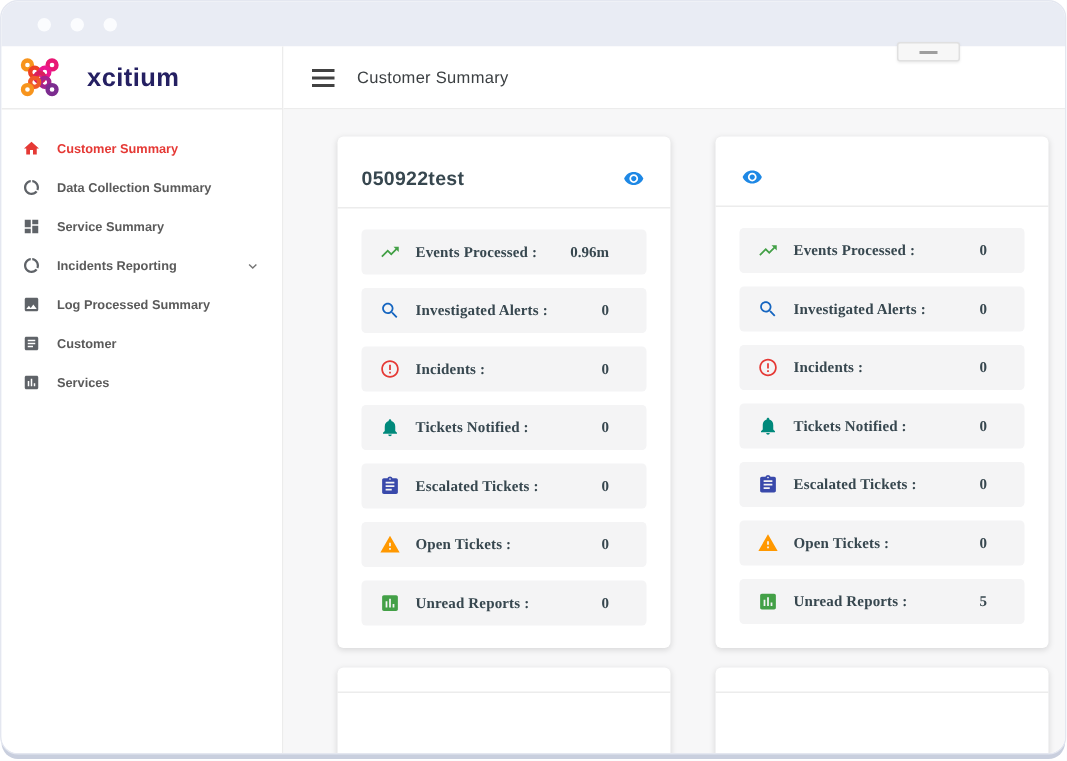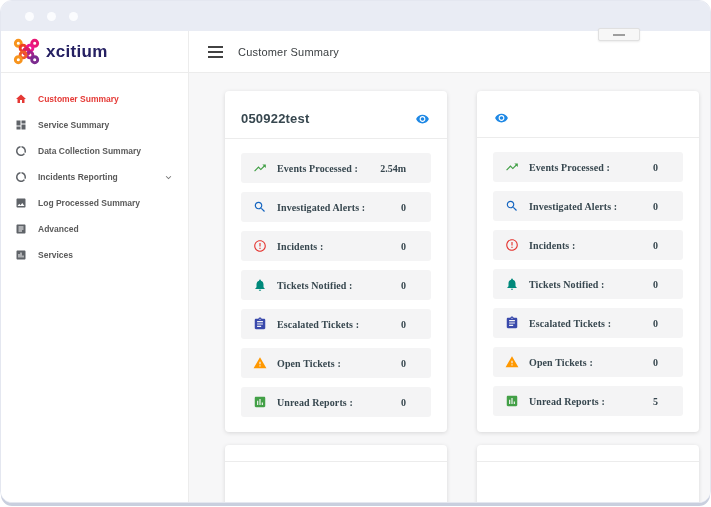--- a/index.html
+++ b/index.html
@@ -6,21 +6,21 @@
   body{width:711px;height:507px;font-family:"Liberation Sans",sans-serif;overflow:hidden;}
   .window{position:relative;width:709px;height:501px;margin:0;border:1px solid #e4e7f0;border-radius:12px;overflow:hidden;box-shadow:0 4px 0 -1px #c9cfde;background:#fff;}
   
   .topbar{height:30px;background:#e9ecf4;display:flex;align-items:center;padding-left:24px;gap:13px;}
   .tb-dot{width:9px;height:9px;border-radius:50%;background:#fbfcfe;}
   .mini-pill{position:absolute;left:597px;top:27px;width:40px;height:11px;background:#f7f7f7;border:1px solid #e0e0e0;border-radius:2px;display:flex;align-items:center;justify-content:center;box-shadow:0 1px 2px rgba(0,0,0,.08);}
   .mini-pill span{display:block;width:12px;height:2px;background:#9e9e9e;}
   
   .app{display:flex;height:471px;}
   .sidebar{width:188px;background:#fff;border-right:1px solid #ececec;box-sizing:border-box;}
-  .logo-area{height:41px;display:flex;align-items:center;padding-left:12px;border-bottom:1px solid #ececec;gap:6px;}
+  .logo-area{height:41px;display:flex;align-items:center;padding-left:12px;border-bottom:1px solid #ececec;gap:18px;}
   .brand-text{font-size:17px;font-weight:800;color:#252062;letter-spacing:.3px;}
   .nav{padding-top:13px;}
   .nav-item{display:flex;align-items:center;height:26px;padding:0 14px;font-size:8.5px;font-weight:700;color:#5a5a5a;cursor:pointer;}
   .nav-item .nicon{width:12px;height:12px;margin-right:11px;flex-shrink:0;display:flex;}
   .nav-item.active{color:#e53935;}
   .chev{margin-left:auto;display:flex;}
   
   .content{flex:1;display:flex;flex-direction:column;min-width:0;}
   .page-header{height:41px;background:#fff;border-bottom:1px solid #ececec;display:flex;align-items:center;padding-left:19px;gap:15px;flex-shrink:0;}
   .burger{display:flex;flex-direction:column;gap:3px;cursor:pointer;}
@@ -80,32 +80,32 @@
           <span class="nicon">
             <svg viewBox="0 0 24 24" width="12" height="12" fill="#e53935">
                 <path d="M10 20v-6h4v6h5v-8h3L12 3 2 12h3v8z"></path>
               </svg>
           </span>
           <span>Customer Summary</span>
         </div>
         <div class="nav-item">
           <span class="nicon">
             <svg viewBox="0 0 24 24" width="12" height="12" fill="#5f6368">
+                <path d="M13 2.05v3.03c3.39.49 6 3.39 6 6.92 0 .9-.18 1.75-.48 2.54l2.6 1.53c.56-1.24.88-2.62.88-4.07 0-5.18-3.95-9.45-9-9.95zM12 19c-3.87 0-7-3.13-7-7 0-3.53 2.61-6.43 6-6.92V2.05c-5.06.5-9 4.76-9 9.95 0 5.52 4.47 10 9.99 10 3.31 0 6.24-1.61 8.06-4.09l-2.6-1.53C16.17 17.98 14.21 19 12 19z"></path>
+              </svg>
+          </span>
+          <span>Data Collection Summary</span>
+        </div>
+        <div class="nav-item">
+          <span class="nicon">
+            <svg viewBox="0 0 24 24" width="12" height="12" fill="#5f6368">
                 <path d="M3 13h8V3H3v10zm0 8h8v-6H3v6zm10 0h8V11h-8v10zm0-18v6h8V3h-8z"></path>
               </svg>
           </span>
           <span>Service Summary</span>
-        </div>
-        <div class="nav-item">
-          <span class="nicon">
-            <svg viewBox="0 0 24 24" width="12" height="12" fill="#5f6368">
-                <path d="M13 2.05v3.03c3.39.49 6 3.39 6 6.92 0 .9-.18 1.75-.48 2.54l2.6 1.53c.56-1.24.88-2.62.88-4.07 0-5.18-3.95-9.45-9-9.95zM12 19c-3.87 0-7-3.13-7-7 0-3.53 2.61-6.43 6-6.92V2.05c-5.06.5-9 4.76-9 9.95 0 5.52 4.47 10 9.99 10 3.31 0 6.24-1.61 8.06-4.09l-2.6-1.53C16.17 17.98 14.21 19 12 19z"></path>
-              </svg>
-          </span>
-          <span>Data Collection Summary</span>
         </div>
         <div class="nav-item">
           <span class="nicon">
             <svg viewBox="0 0 24 24" width="12" height="12" fill="#5f6368">
                 <path d="M13 2.05v3.03c3.39.49 6 3.39 6 6.92 0 .9-.18 1.75-.48 2.54l2.6 1.53c.56-1.24.88-2.62.88-4.07 0-5.18-3.95-9.45-9-9.95zM12 19c-3.87 0-7-3.13-7-7 0-3.53 2.61-6.43 6-6.92V2.05c-5.06.5-9 4.76-9 9.95 0 5.52 4.47 10 9.99 10 3.31 0 6.24-1.61 8.06-4.09l-2.6-1.53C16.17 17.98 14.21 19 12 19z"></path>
               </svg>
           </span>
           <span>Incidents Reporting</span>
           <span class="chev">
             <svg viewBox="0 0 24 24" width="11" height="11" fill="#757575">
@@ -120,21 +120,21 @@
               </svg>
           </span>
           <span>Log Processed Summary</span>
         </div>
         <div class="nav-item">
           <span class="nicon">
             <svg viewBox="0 0 24 24" width="12" height="12" fill="#5f6368">
                 <path d="M19 3H5c-1.1 0-2 .9-2 2v14c0 1.1.9 2 2 2h14c1.1 0 2-.9 2-2V5c0-1.1-.9-2-2-2zm-5 14H7v-2h7v2zm3-4H7v-2h10v2zm0-4H7V7h10v2z"></path>
               </svg>
           </span>
-          <span>Advanced</span>
+          <span>Customer</span>
         </div>
         <div class="nav-item">
           <span class="nicon">
             <svg viewBox="0 0 24 24" width="12" height="12" fill="#5f6368">
                 <path d="M19 3H5c-1.1 0-2 .9-2 2v14c0 1.1.9 2 2 2h14c1.1 0 2-.9 2-2V5c0-1.1-.9-2-2-2zM9 17H7v-7h2v7zm4 0h-2V7h2v10zm4 0h-2v-4h2v4z"></path>
               </svg>
           </span>
           <span>Services</span>
         </div>
       </nav>
@@ -165,21 +165,21 @@
               </button>
             </div>
             <hr class="card-divider">
             <div class="stat-row">
               <span class="stat-icon">
                   <svg viewBox="0 0 24 24" width="14" height="14" fill="#43a047">
                     <path d="M16 6l2.29 2.29-4.88 4.88-4-4L2 16.59 3.41 18l6-6 4 4 6.3-6.29L22 12V6z"></path>
                   </svg>
                 </span>
               <span class="stat-label">Events Processed :</span>
-              <span class="stat-value">2.54m</span>
+              <span class="stat-value">0.96m</span>
             </div>
             <div class="stat-row">
               <span class="stat-icon">
                   <svg viewBox="0 0 24 24" width="14" height="14" fill="#1565c0">
                     <path d="M15.5 14h-.79l-.28-.27C15.41 12.59 16 11.11 16 9.5 16 5.91 13.09 3 9.5 3S3 5.91 3 9.5 5.91 16 9.5 16c1.61 0 3.09-.59 4.23-1.57l.27.28v.79l5 4.99L20.49 19l-4.99-5zm-6 0C7.01 14 5 11.99 5 9.5S7.01 5 9.5 5 14 7.01 14 9.5 11.99 14 9.5 14z"></path>
                   </svg>
                 </span>
               <span class="stat-label">Investigated Alerts :</span>
               <span class="stat-value">0</span>
             </div>

